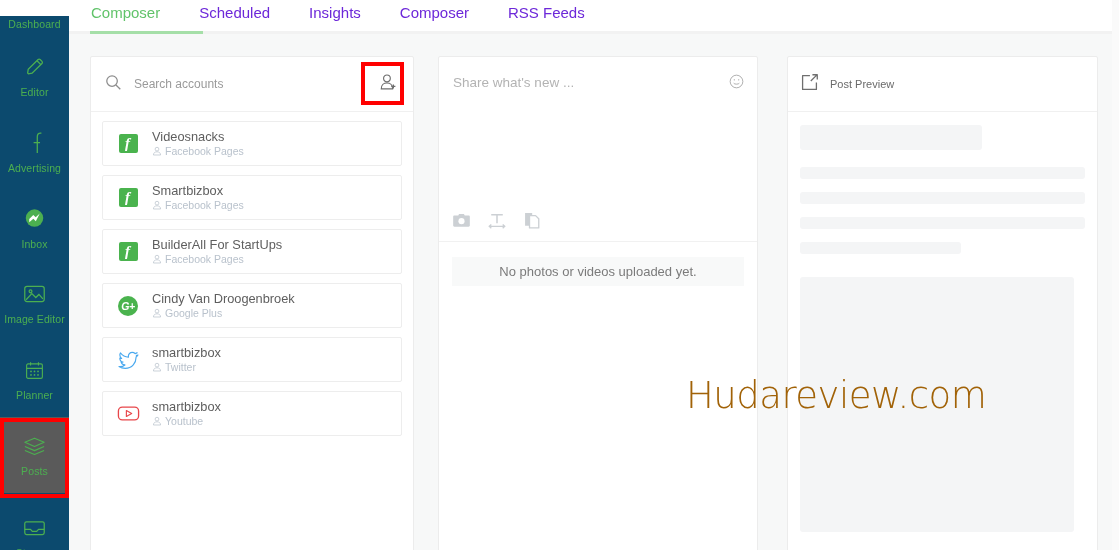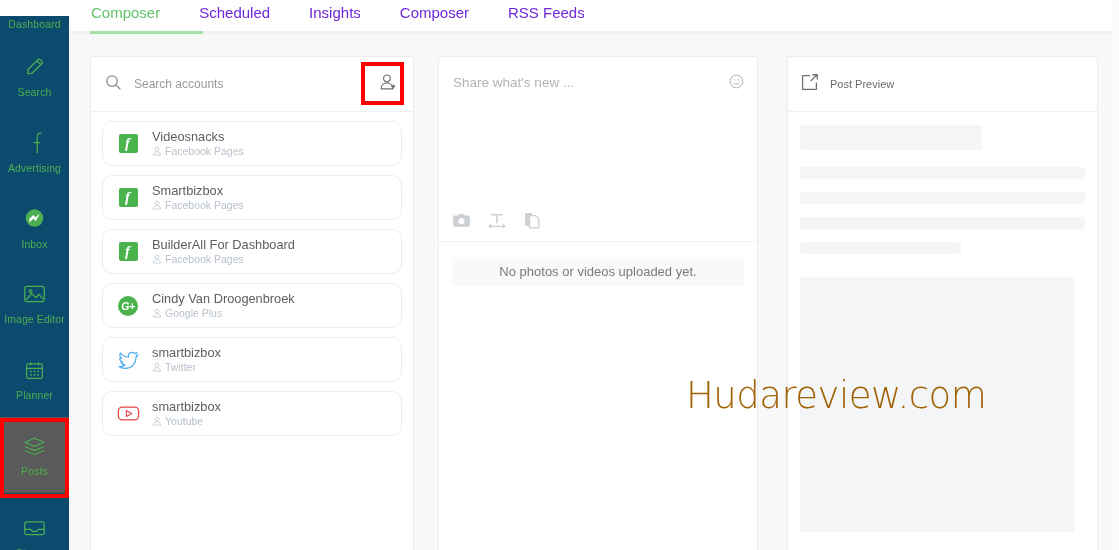--- a/index.html
+++ b/index.html
@@ -119,21 +119,21 @@
     width: 30px; height: 30px;
     display: flex; align-items: center; justify-content: center;
     cursor: pointer; background: #fff;
   }
 
   #accounts-list { padding: 9px 11px 0 11px; }
   .account-card {
     display: flex; align-items: center;
     height: 45px;
     border: 1px solid #ededed;
-    border-radius: 10px;
+    border-radius: 2px;
     margin-bottom: 9px;
     padding-left: 11px;
     background: #fff;
     cursor: pointer;
   }
   .acct-ico { width: 28px; display: flex; align-items: center; justify-content: center; flex: 0 0 28px; }
   .acct-text { margin-left: 10px; display: flex; flex-direction: column; justify-content: center; }
   .acct-name { font-size: 12.8px; color: #5e5e5e; line-height: 15px; }
   .acct-sub { font-size: 10.5px; color: #b9c2cc; line-height: 14px; display: flex; align-items: center; }
   .acct-sub .person-ico { margin-right: 3px; display: inline-flex; }
@@ -223,21 +223,21 @@
       <span class="nav-lbl">Dashboard</span>
     </div>
 
     <div class="nav-item" style="height:76px;">
       <span class="nav-ico">
         <svg width="22" height="22" viewBox="0 0 24 24" fill="none" stroke="#4caf50" stroke-width="1.4">
           <path d="M4 18.5 L4.6 14.6 L15.4 3.9 C16 3.3 17 3.3 17.6 3.9 L19.6 5.9 C20.2 6.5 20.2 7.5 19.6 8.1 L8.8 18.8 L4.9 19.5 Z"></path>
           <path d="M14.2 5.2 L18.4 9.4"></path>
         </svg>
       </span>
-      <span class="nav-lbl">Search</span>
+      <span class="nav-lbl">Editor</span>
     </div>
 
     <div class="nav-item" style="height:76px;">
       <span class="nav-ico">
         <svg width="16" height="22" viewBox="0 0 16 24" fill="none" stroke="#4caf50" stroke-width="1.4">
           <path d="M10.5 23 L10.5 11.5 L13.5 11.5 M10.5 11.5 L6.5 11.5 M10.5 11.5 L10.5 5.2 C10.5 3 11.8 1.2 14 1.2 L15 1.2"></path>
         </svg>
       </span>
       <span class="nav-lbl">Advertising</span>
     </div>
@@ -375,21 +375,21 @@
               <span>Facebook Pages</span>
             </span>
           </span>
         </div>
 
         <div class="account-card">
           <span class="acct-ico">
               <i class="fb-box"></i>
             </span>
           <span class="acct-text">
-            <span class="acct-name">BuilderAll For Dashboard</span>
+            <span class="acct-name">BuilderAll For StartUps</span>
             <span class="acct-sub">
               <span class="person-ico">
                 <svg width="10" height="10" viewBox="0 0 14 14" fill="none" stroke="#c2cad3" stroke-width="1.2">
                   <circle cx="7" cy="4.4" r="2.6"></circle>
                     <path d="M2 12.6 C2 9.6 4.2 8.1 7 8.1 C9.8 8.1 12 9.6 12 12.6 Z"></path>
                 </svg>
               </span>
               <span>Facebook Pages</span>
             </span>
           </span>

